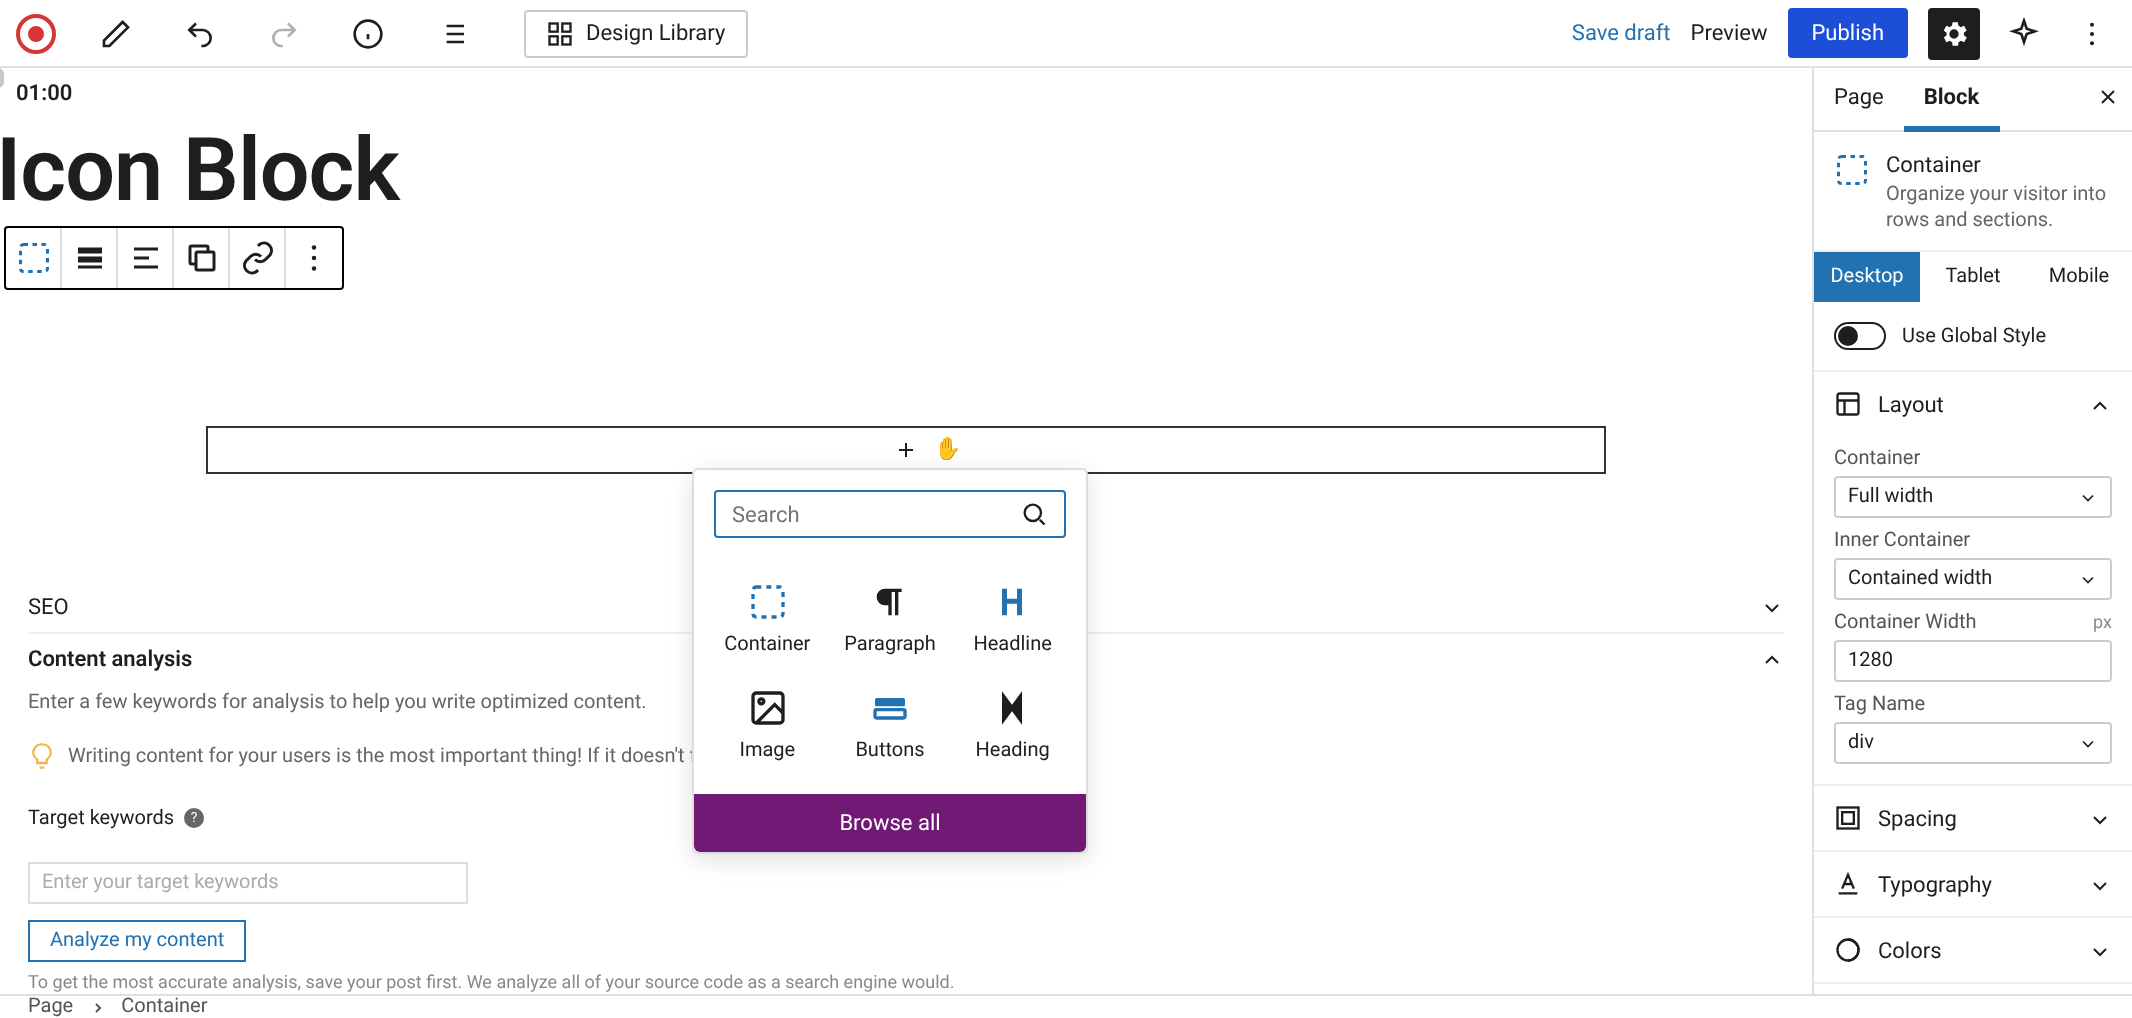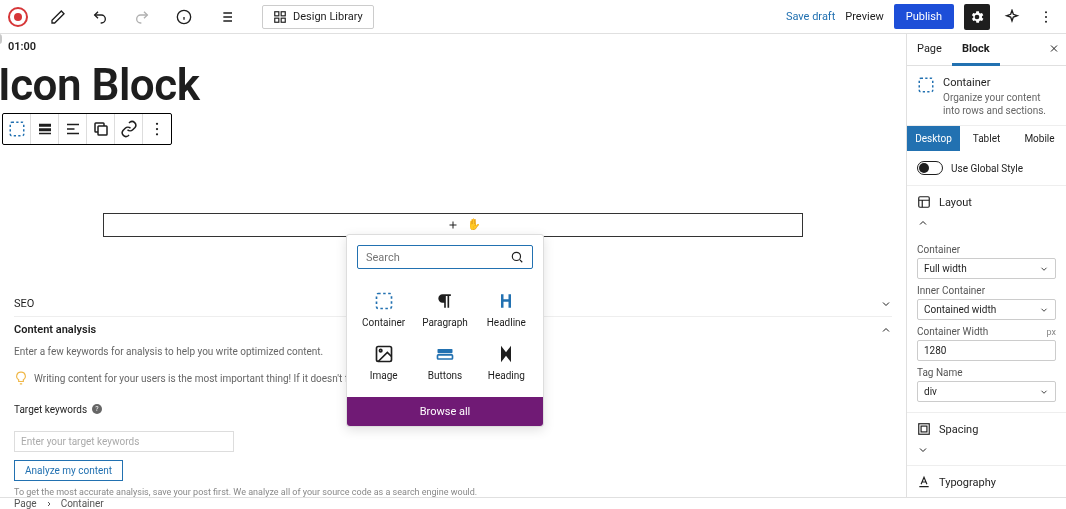--- a/index.html
+++ b/index.html
@@ -72,21 +72,21 @@
 .sb-head svg { width: 18px; height: 18px; color: #2271b1; flex-shrink: 0; }
 .sb-head-txt { font-size: 11px; }
 .sb-head-desc { font-size: 10px; color: #666; margin-top: 2px; line-height: 1.3; }
 .dev-tabs { display: flex; border-top: 1px solid #eee; }
 .dev-tab { flex: 1; text-align: center; padding: 7px 0; font-size: 10px; cursor: pointer; }
 .dev-tab.active { background: #2271b1; color: #fff; }
 .toggle-row { display: flex; align-items: center; gap: 8px; padding: 10px; font-size: 10px; border-bottom: 1px solid #eee; }
 .toggle { width: 26px; height: 14px; border: 1px solid #1e1e1e; border-radius: 8px; position: relative; }
 .toggle::after { content: ""; position: absolute; width: 10px; height: 10px; background: #1e1e1e; border-radius: 50%; left: 1px; top: 1px; }
 .sb-sect { border-bottom: 1px solid #eee; }
-.sb-sect-hdr { display: flex; align-items: flex-start; gap: 8px; padding: 9px 10px; cursor: pointer; justify-content: space-between; flex-direction: column; }
+.sb-sect-hdr { display: flex; align-items: flex-end; gap: 8px; padding: 9px 10px; cursor: pointer; justify-content: space-between; }
 .sb-sect-hdr .lft { display: flex; align-items: center; gap: 8px; }
 .sb-sect-hdr svg.ico { width: 14px; height: 14px; }
 .sb-sect-hdr svg.chev { width: 12px; height: 12px; }
 .sb-body { padding: 0 10px 10px; }
 .fld-lbl { font-size: 10px; color: #555; margin: 6px 0 3px; display: block; }
 .fld-sel, .fld-in { width: 100%; border: 1px solid #ccc; border-radius: 2px; padding: 4px 6px; font-size: 10px; display: flex; justify-content: space-between; align-items: center; }
 .fld-sel svg { width: 10px; height: 10px; }
 .cw-row { display: flex; justify-content: space-between; align-items: baseline; }
 .cw-unit { font-size: 9px; color: #888; }
 
@@ -312,21 +312,21 @@
     <div class="sb-close"><svg viewBox="0 0 24 24" fill="none" stroke="currentColor" stroke-width="2">
           <path d="M18 6L6 18M6 6l12 12"></path>
         </svg></div>
   </div>
   <div class="sb-head">
     <svg viewBox="0 0 24 24" fill="none" stroke="currentColor" stroke-width="2" stroke-dasharray="3 3">
         <rect x="3" y="3" width="18" height="18" rx="2"></rect>
       </svg>
     <div>
       <div class="sb-head-txt">Container</div>
-      <div class="sb-head-desc">Organize your content into rows and sections.</div>
+      <div class="sb-head-desc">Organize your visitor into rows and sections.</div>
     </div>
   </div>
   <div class="dev-tabs">
     <div class="dev-tab active">Desktop</div>
     <div class="dev-tab">Tablet</div>
     <div class="dev-tab">Mobile</div>
   </div>
   <div class="toggle-row">
     <div class="toggle"></div>
     <span>Use Global Style</span>

